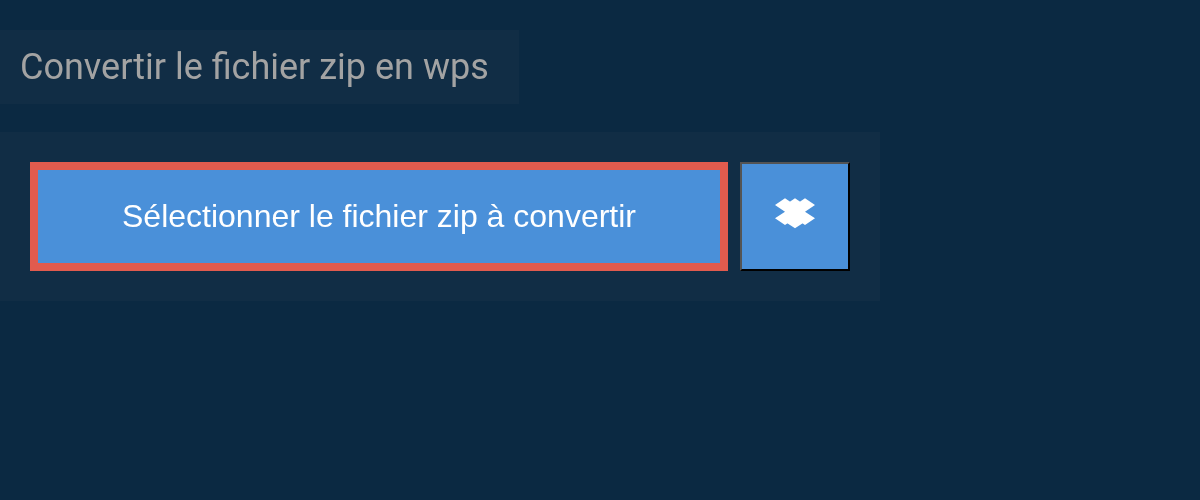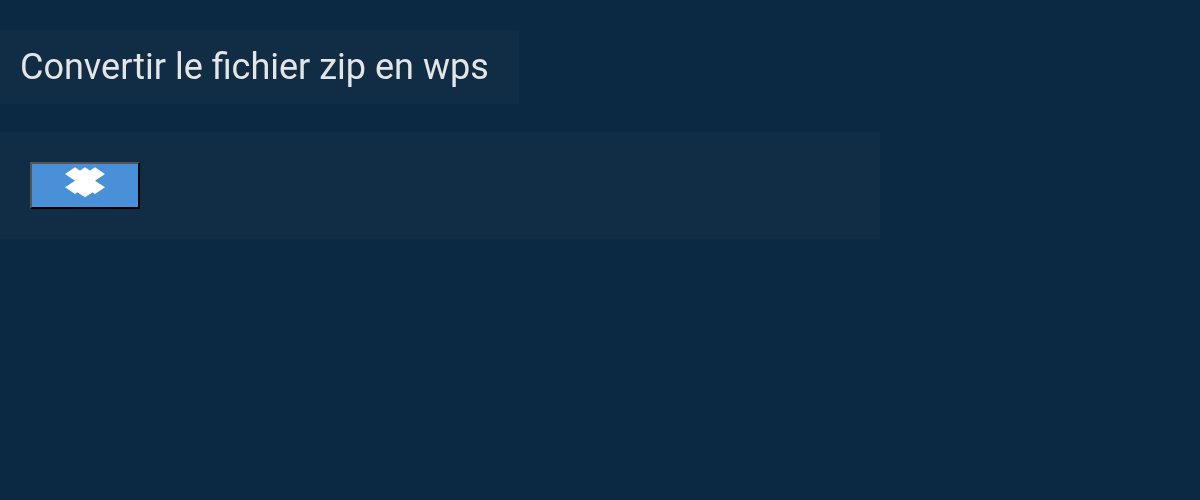--- a/index.html
+++ b/index.html
@@ -14,21 +14,21 @@
       font-family: -apple-system, BlinkMacSystemFont, "Segoe UI", Roboto, Helvetica, Arial, sans-serif;
       overflow: hidden;
     }
     .header-tab {
       background-color: #112d45;
       display: inline-block;
       padding: 16px 30px 16px 20px;
       margin-top: 30px;
     }
     .header-title {
-      color: #e5e5e5;
+      color: #a3a3a3;
       font-size: 36px;
       font-weight: 400;
     }
     .panel {
       background-color: #112d45;
       padding: 30px;
       display: flex;
       gap: 12px;
       margin-top: 28px;
       width: 880px;
@@ -63,20 +63,23 @@
 </head>
 <body>
 
 
 
 <div class="header-tab">
   <h1 class="header-title">Convertir le fichier zip en wps</h1>
 </div>
 
 <div class="panel">
+  <button class="select-button">
+    <span>Sélectionner le fichier zip à convertir</span>
+  </button>
   <button class="dropbox-button">
     <span>
       <svg class="dropbox-icon" viewBox="0 0 24 24" fill="#ffffff">
         <path d="M6 2L0 6l6 4-6 4 6 4 6-4 6 4 6-4-6-4 6-4-6-4-6 4-6-4zm6 8l6-4-6-4-6 4 6 4zm0 2l-6 4 6 4 6-4-6-4z"></path>
       </svg>
     </span>
   </button>
 </div>
 
 

